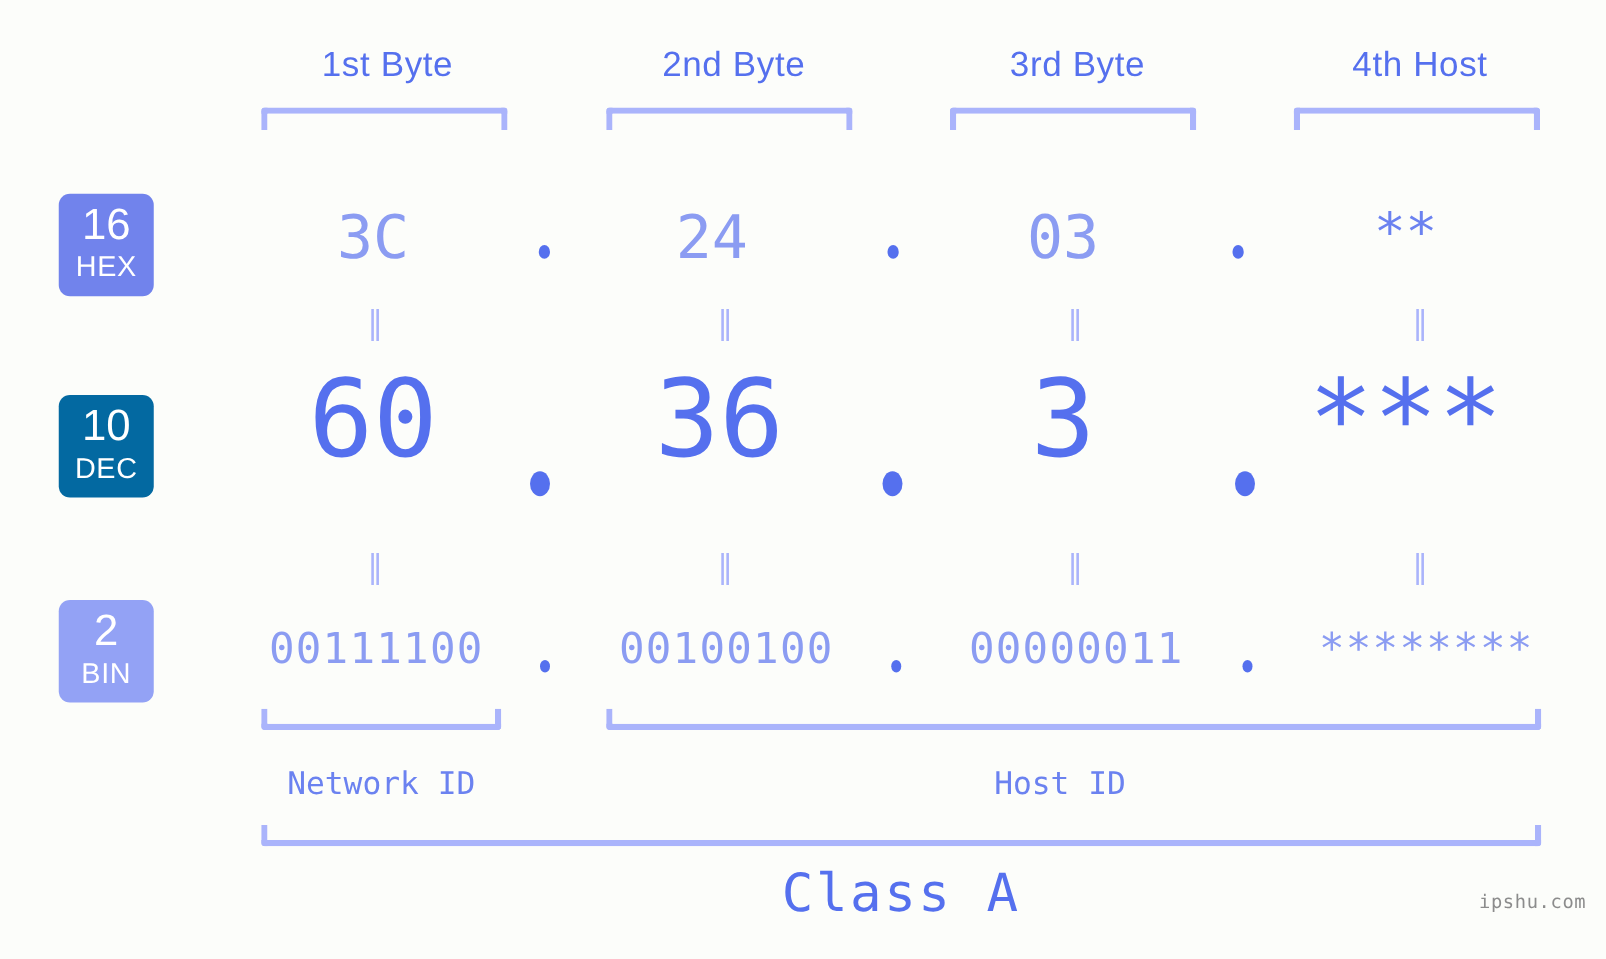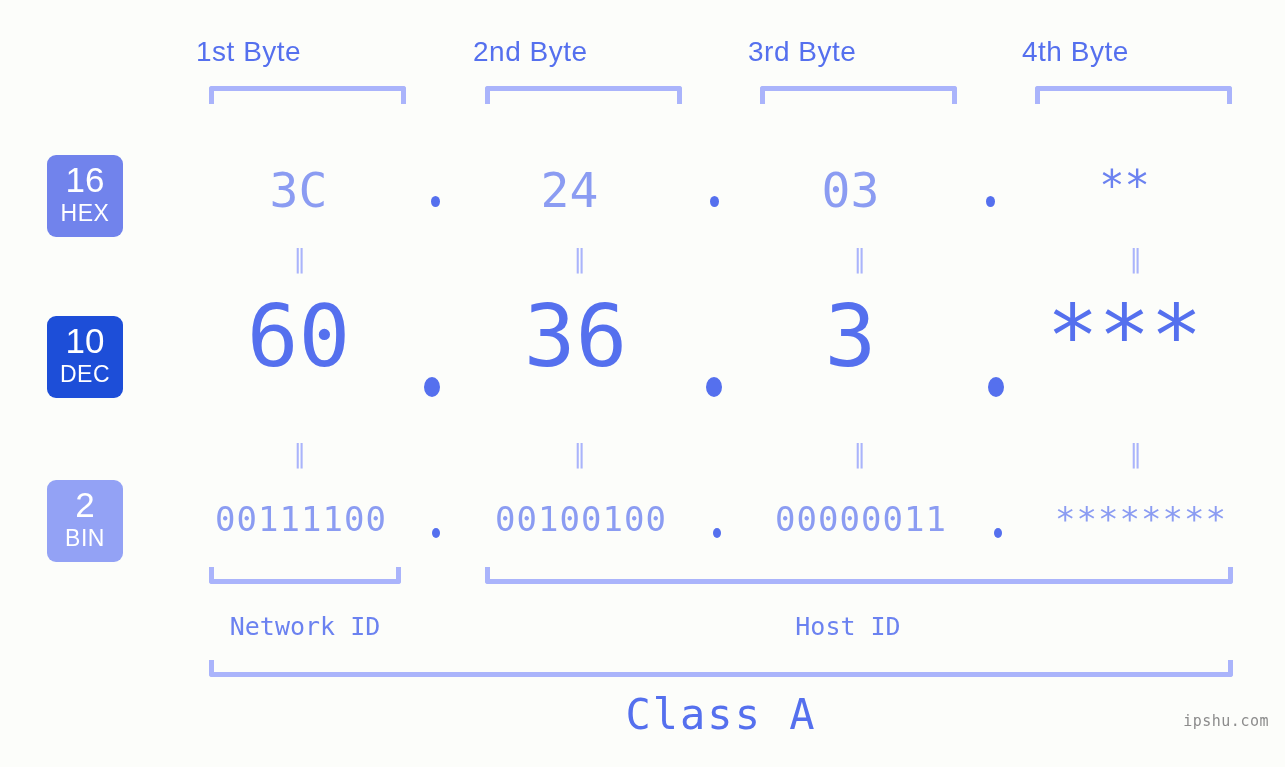--- a/index.html
+++ b/index.html
@@ -17,21 +17,21 @@
     background: #fcfdfa;
     overflow: hidden;
   }
 
   
   .byte-header {
     position: absolute;
     top: 32px;
     height: 40px;
     line-height: 40px;
-    text-align: left;
+    text-align: center;
     font-family: "Liberation Sans", sans-serif;
     font-size: 28px;
     letter-spacing: 0.5px;
     color: #5570ee;
     white-space: nowrap;
   }
 
   
   .top-bracket {
     position: absolute;
@@ -183,32 +183,32 @@
   }
 </style>
 </head>
 <body>
 
 <div id="stage">
 
   <div class="byte-header" style="left:196px; width:228px;">1st Byte</div>
   <div class="byte-header" style="left:473px; width:228px;">2nd Byte</div>
   <div class="byte-header" style="left:748px; width:228px;">3rd Byte</div>
-  <div class="byte-header" style="left:1022px; width:228px;">4th Byte</div>
+  <div class="byte-header" style="left:1022px; width:228px;">4th Host</div>
 
   <div class="top-bracket" style="left:209px; width:197px;"></div>
   <div class="top-bracket" style="left:485px; width:197px;"></div>
   <div class="top-bracket" style="left:760px; width:197px;"></div>
   <div class="top-bracket" style="left:1035px; width:197px;"></div>
 
   <div class="badge" style="top:155px; background:#7183ec;">
     <span class="num">16</span>
     <span class="lbl">HEX</span>
   </div>
-  <div class="badge" style="top:316px; background:#1d4ed8;">
+  <div class="badge" style="top:316px; background:#0369a1;">
     <span class="num">10</span>
     <span class="lbl">DEC</span>
   </div>
   <div class="badge" style="top:480px; background:#93a2f5;">
     <span class="num">2</span>
     <span class="lbl">BIN</span>
   </div>
 
   <div class="hex-row">
     <div class="cell" style="left:196px; width:205px;">3C</div>

